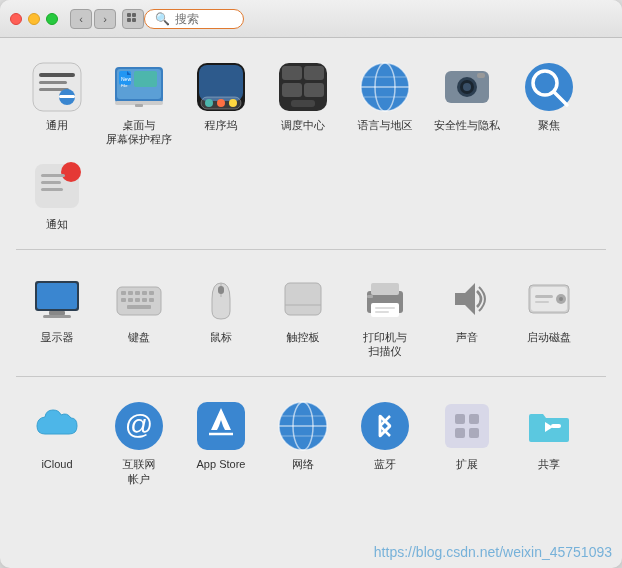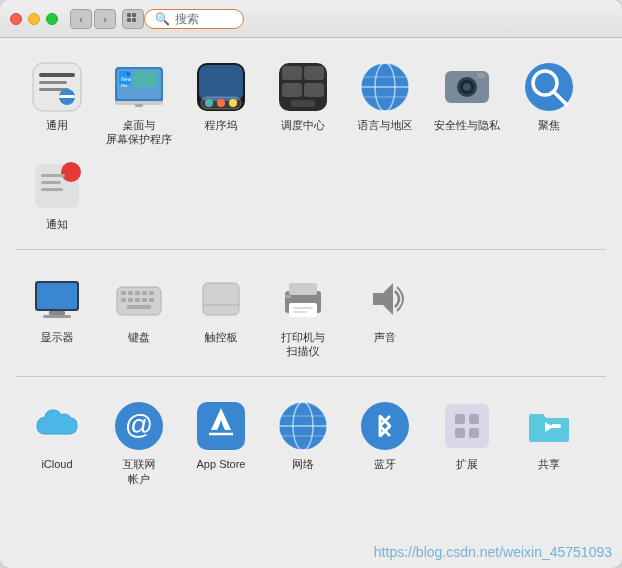--- a/index.html
+++ b/index.html
@@ -359,20 +359,30 @@
               <rect x="15" y="25" width="5" height="4" rx="1" fill="#aaa"></rect>
               <rect x="22" y="25" width="5" height="4" rx="1" fill="#aaa"></rect>
               <rect x="29" y="25" width="5" height="4" rx="1" fill="#aaa"></rect>
               <rect x="36" y="25" width="5" height="4" rx="1" fill="#aaa"></rect>
               <rect x="14" y="32" width="24" height="4" rx="1" fill="#aaa"></rect>
             </svg>
           </div>
           <span class="icon-label">键盘</span>
         </div>
 
+        <div class="pref-item">
+          <div class="icon-wrapper">
+            <svg width="52" height="52" viewBox="0 0 52 52">
+              <path d="M17 26 Q17 10 26 10 Q35 10 35 26 L35 38 Q35 46 26 46 Q17 46 17 38 Z" fill="#d8d8d8" stroke="#b0b0b0" stroke-width="1"></path>
+              <line x1="26" y1="10" x2="26" y2="24" stroke="#b0b0b0" stroke-width="1"></line>
+              <rect x="23" y="13" width="6" height="8" rx="3" fill="#888"></rect>
+            </svg>
+          </div>
+          <span class="icon-label">鼠标</span>
+        </div>
 
         <div class="pref-item">
           <div class="icon-wrapper">
             <svg width="52" height="52" viewBox="0 0 52 52">
               <rect x="8" y="10" width="36" height="32" rx="5" fill="#d0d0d0" stroke="#b0b0b0" stroke-width="1"></rect>
               <line x1="8" y1="32" x2="44" y2="32" stroke="#b0b0b0" stroke-width="1"></line>
             </svg>
           </div>
           <span class="icon-label">触控板</span>
         </div>
@@ -396,20 +406,34 @@
             <svg width="52" height="52" viewBox="0 0 52 52">
 
               <polygon points="14,20 24,20 34,10 34,42 24,32 14,32" fill="#888"></polygon>
               <path d="M36 18 Q44 26 36 34" fill="none" stroke="#888" stroke-width="2.5"></path>
               <path d="M38 14 Q50 26 38 38" fill="none" stroke="#888" stroke-width="2"></path>
             </svg>
           </div>
           <span class="icon-label">声音</span>
         </div>
 
+        <div class="pref-item">
+          <div class="icon-wrapper">
+            <svg width="52" height="52" viewBox="0 0 52 52">
+
+              <rect x="6" y="12" width="40" height="28" rx="4" fill="#d0d0d0" stroke="#b0b0b0" stroke-width="1"></rect>
+              <rect x="8" y="14" width="36" height="24" rx="3" fill="#e8e8e8"></rect>
+              <circle cx="38" cy="26" r="5" fill="#aaa"></circle>
+              <circle cx="38" cy="26" r="2" fill="#888"></circle>
+              <rect x="12" y="22" width="18" height="3" rx="1.5" fill="#bbb"></rect>
+              <rect x="12" y="28" width="14" height="2" rx="1" fill="#ccc"></rect>
+            </svg>
+          </div>
+          <span class="icon-label">启动磁盘</span>
+        </div>
 
       </div>
       <div class="section-divider"></div>
     </div>
 
     <div class="section">
       <div class="icon-row">
 
         <div class="pref-item">
           <div class="icon-wrapper">

